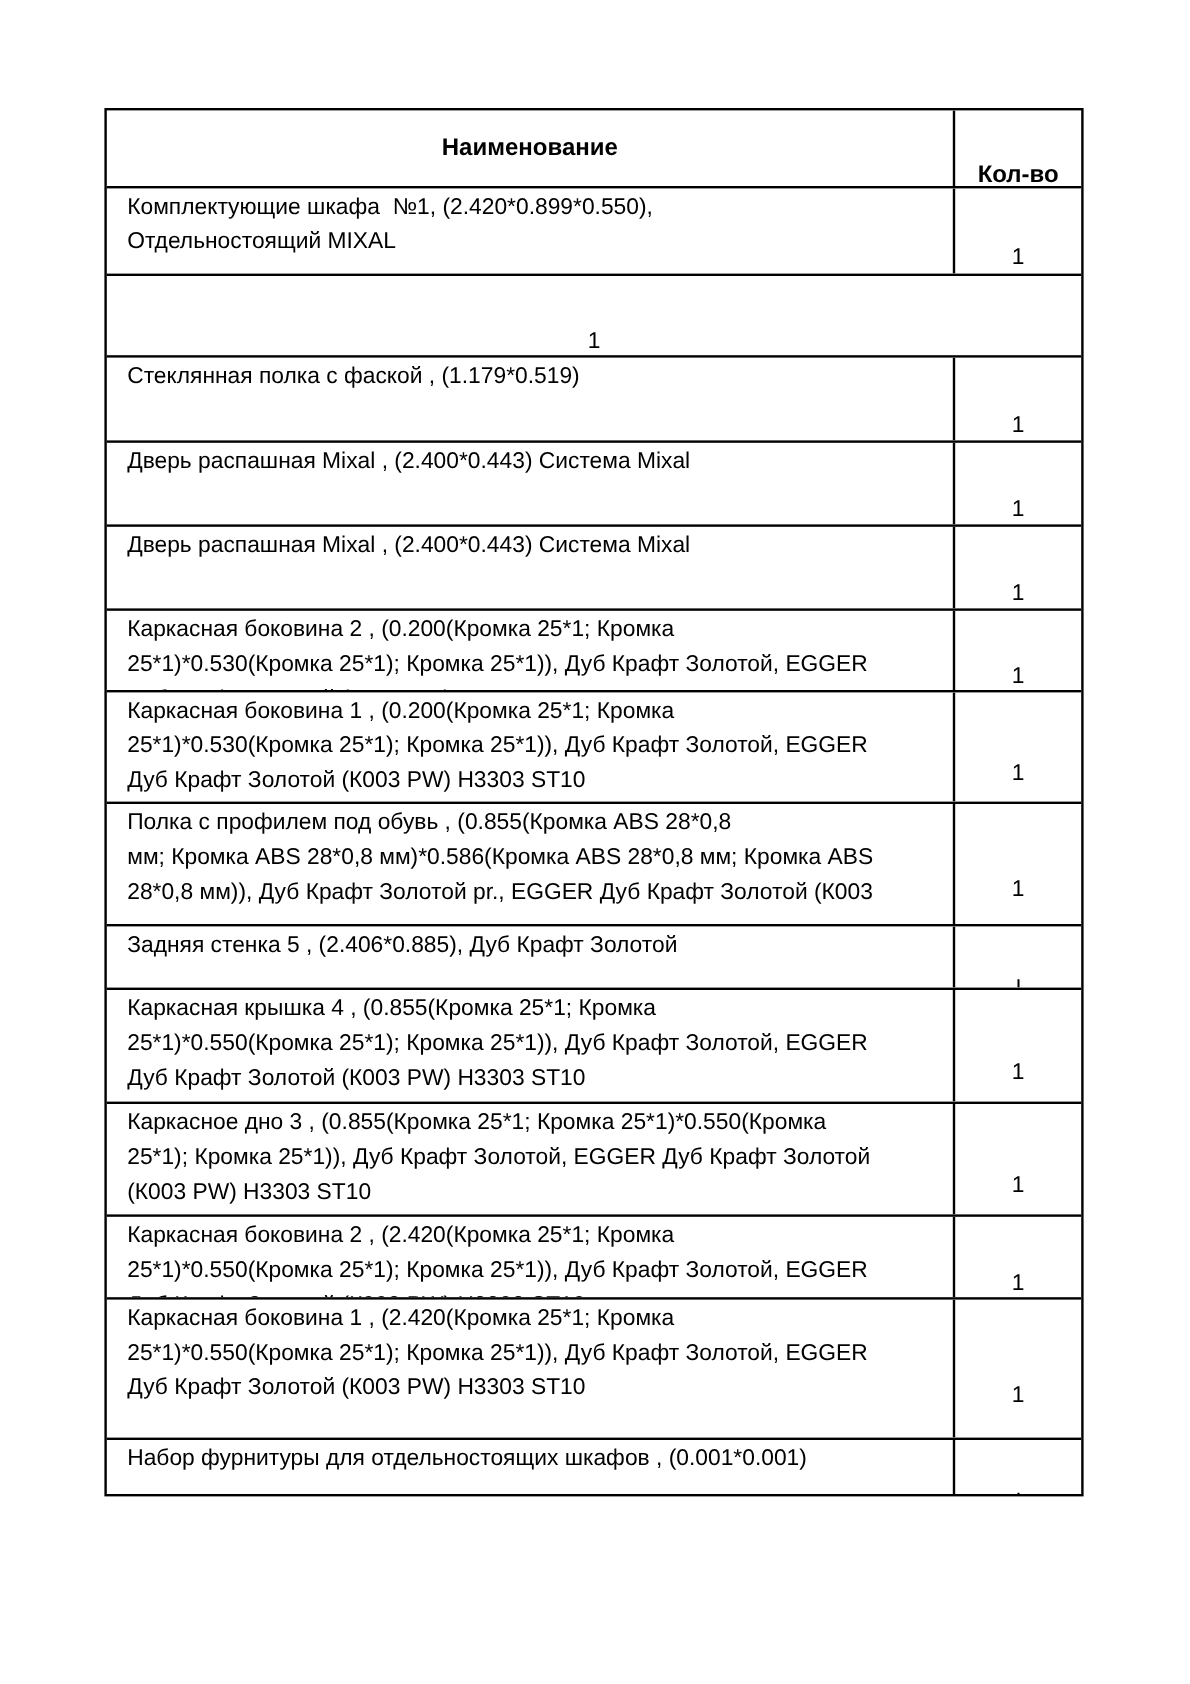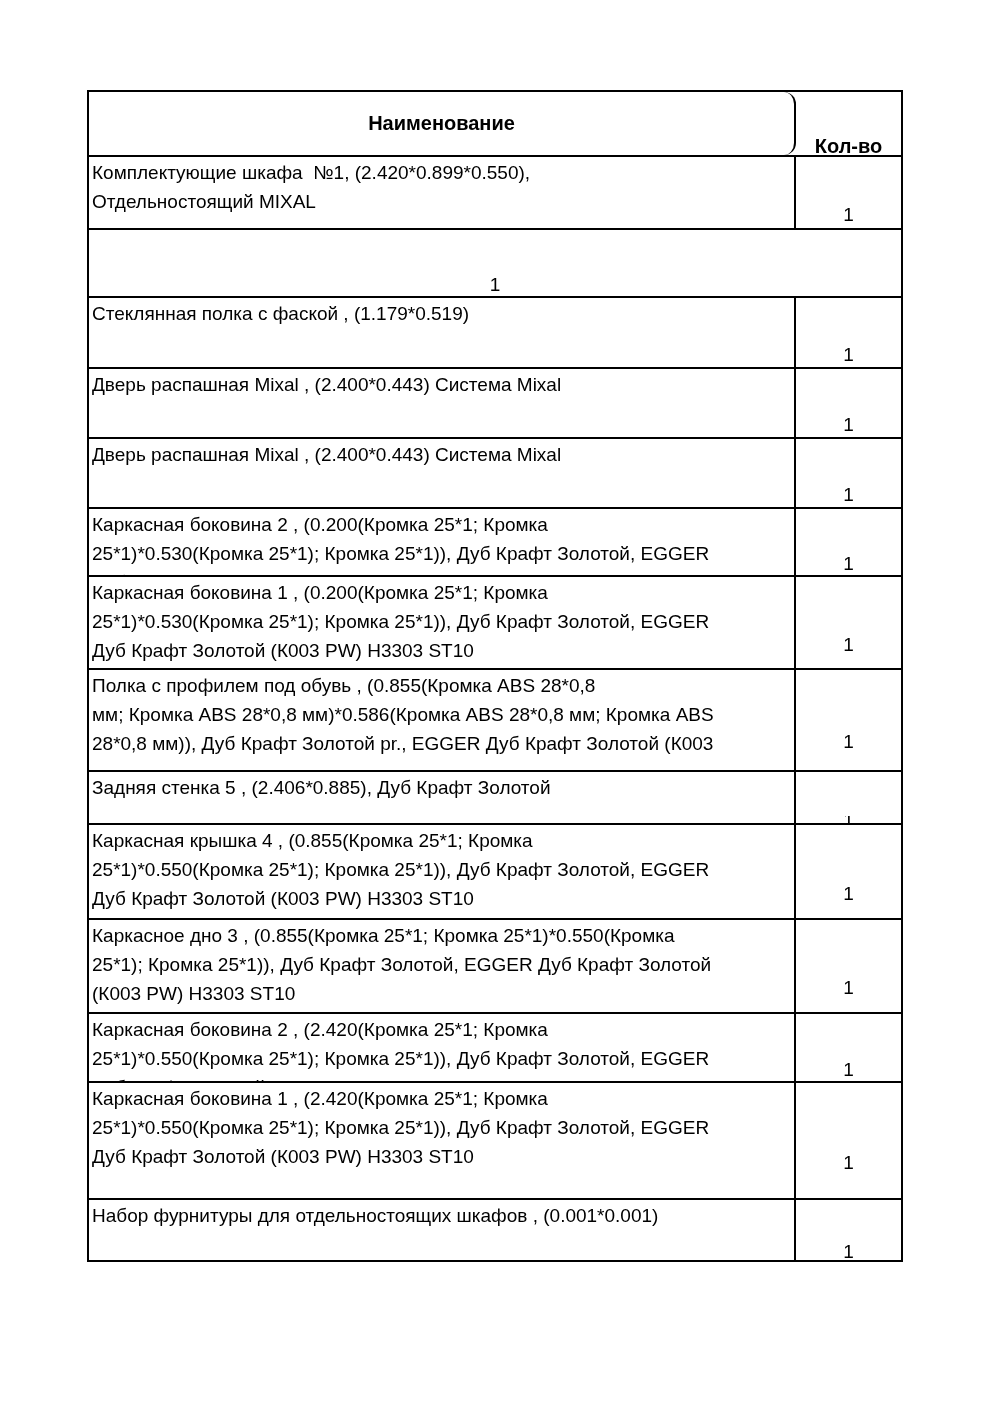--- a/index.html
+++ b/index.html
@@ -33,21 +33,21 @@
   .row:last-child {
     border-bottom: none;
   }
   .cell {
     box-sizing: border-box;
     overflow: hidden;
   }
   .name-cell {
     width: 707px;
     border-right: 2px solid #000;
-    padding: 1px 5px 0 3px;
+    padding: 1px 5px 0 17px;
     font-size: 19px;
     line-height: 29px;
     white-space: pre-wrap;
     text-align: left;
   }
   .qty-cell {
     flex: 1;
     display: flex;
     align-items: center;
     justify-content: center;
@@ -56,21 +56,20 @@
     margin-top: 44px;
   }
   .header-row .cell {
     display: flex;
     align-items: center;
     justify-content: center;
     font-weight: bold;
     font-size: 20px;
     white-space: normal;
     padding: 0;
-    border-radius: 12px;
   }
 </style>
 </head>
 <body>
 
 <div class="page">
   <div class="sheet-table">
 
     <div class="row header-row" style="height:65px">
       <div class="cell name-cell">Наименование</div>
@@ -149,19 +148,19 @@
       <div class="cell qty-cell">1</div>
     </div>
 
     <div class="row" style="height:117px">
       <div class="cell name-cell">Каркасная боковина 1 , (2.420(Кромка 25*1; Кромка
 25*1)*0.550(Кромка 25*1); Кромка 25*1)), Дуб Крафт Золотой, EGGER
 Дуб Крафт Золотой (К003 PW) H3303 ST10</div>
       <div class="cell qty-cell">1</div>
     </div>
 
-    <div class="row" style="height:60px">
+    <div class="row" style="height:45px">
       <div class="cell name-cell">Набор фурнитуры для отдельностоящих шкафов , (0.001*0.001)</div>
       <div class="cell qty-cell">1</div>
     </div>
 
   </div>
 </div>
 
 </body></html>

